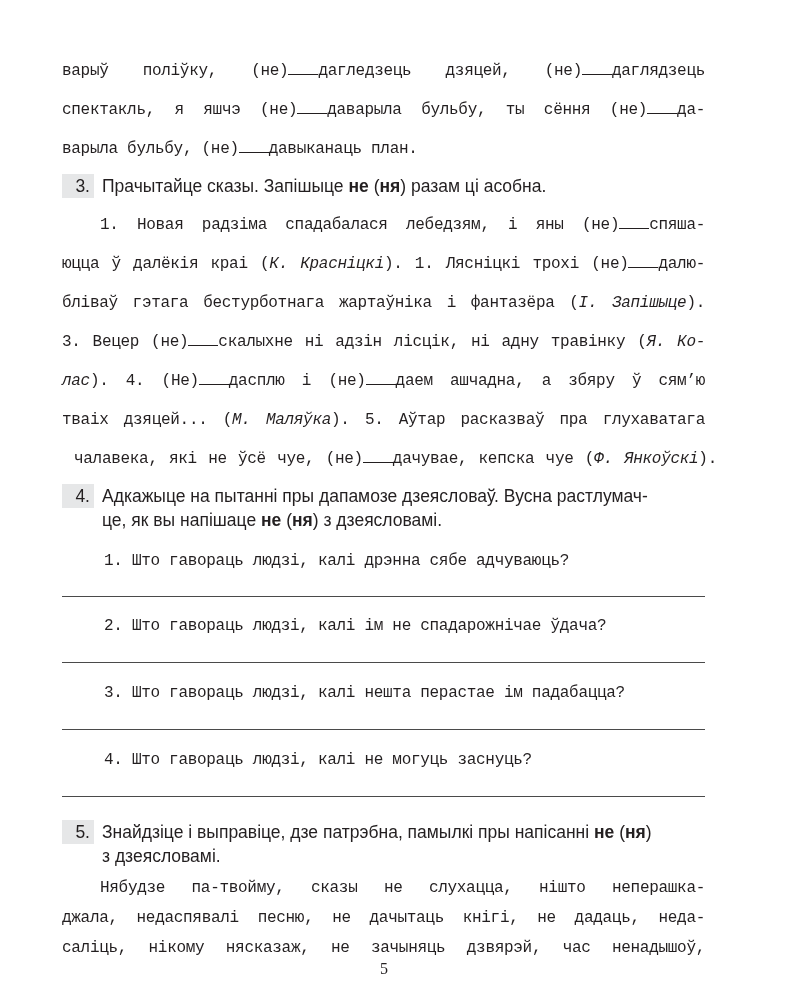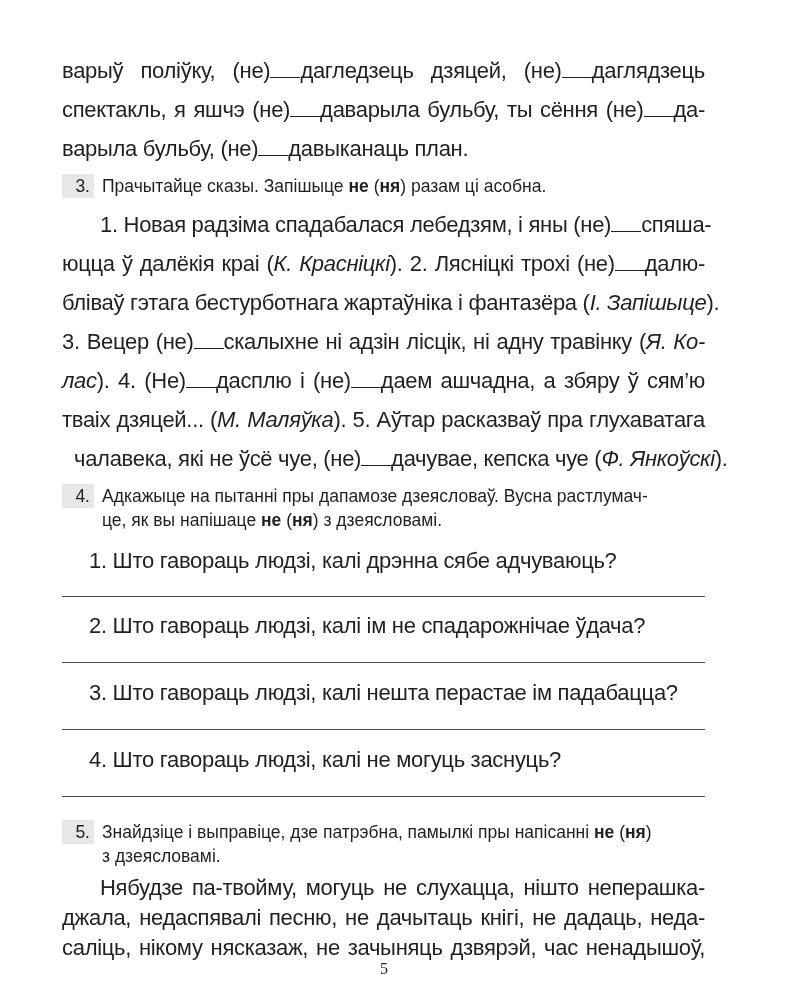--- a/index.html
+++ b/index.html
@@ -14,22 +14,22 @@
       overflow: hidden;
       color: #231f20;
     }
     .page {
       position: absolute;
       left: 62px;
       top: 0;
       width: 643px;
     }
     .serif {
-      font-family: Liberation Sans, sans-serif;
-      font-size: 22px;
+      font-family: Liberation Mono, monospace;
+      font-size: 16px;
       letter-spacing: -0.3px;
     }
     .para-line {
       position: absolute;
       left: 0;
       white-space: nowrap;
       line-height: 26px;
     }
     .justify {
       width: 643px;
@@ -72,21 +72,21 @@
     .task-text b { font-weight: bold; }
     .answer-line {
       position: absolute;
       left: 0;
       width: 643px;
       height: 0;
       border-top: 1.5px solid #4a4a4a;
     }
     .question {
       position: absolute;
-      left: 27px;
+      left: 42px;
       white-space: nowrap;
       line-height: 26px;
     }
     .page-num {
       position: absolute;
       left: 380px;
       top: 927px;
       font-family: "Liberation Serif", "DejaVu Serif", serif;
       font-size: 16px;
     }
@@ -109,21 +109,21 @@
   <div>
     <div class="task-num" style="top:174px;">3.</div>
     <div class="task-text" style="top:174px;">
       <span>Прачытайце сказы. Запішыце </span><b>не</b><span> (</span><b>ня</b><span>) разам ці асобна.</span>
     </div>
 
     <div class="para-line serif justify indent-line" style="top:212px;">
       <span>1. Новая радзіма спадабалася лебедзям, і яны (не)</span><span class="blank"></span><span>спяша-</span>
     </div>
     <div class="para-line serif justify" style="top:251px;">
-      <span>юцца ў далёкія краі (</span><span class="it">К. Красніцкі</span><span>). 2. Лясніцкі трохі (не)</span><span class="blank"></span><span>далю-</span>
+      <span>юцца ў далёкія краі (</span><span class="it">К. Красніцкі</span><span>). 1. Лясніцкі трохі (не)</span><span class="blank"></span><span>далю-</span>
     </div>
     <div class="para-line serif justify" style="top:290px;">
       <span>бліваў гэтага бестурботнага жартаўніка і фантазёра (</span><span class="it">І. Запішыце</span><span>).</span>
     </div>
     <div class="para-line serif justify" style="top:329px;">
       <span>3. Вецер (не)</span><span class="blank"></span><span>скалыхне ні адзін лісцік, ні адну травінку (</span><span class="it">Я. Ко-</span>
     </div>
     <div class="para-line serif justify" style="top:368px;">
       <span class="it">лас</span><span>). 4. (Не)</span><span class="blank"></span><span>дасплю і (не)</span><span class="blank"></span><span>даем ашчадна, а збяру ў сям’ю</span>
     </div>
@@ -155,19 +155,19 @@
     <div class="answer-line" style="top:796px;"></div>
   </div>
 
   <div>
     <div class="task-num" style="top:820px;">5.</div>
     <div class="task-text" style="top:820px;">
       <span>Знайдзіце і выправіце, дзе патрэбна, памылкі пры напісанні </span><b>не</b><span> (</span><b>ня</b><span>)</span>
     </div>
     <div class="task-text" style="top:844px;">з дзеясловамі.</div>
 
-    <div class="para-line serif justify indent-line" style="top:875px;">Нябудзе па-твойму, могуць не слухацца, нішто неперашка-</div>
+    <div class="para-line serif justify indent-line" style="top:875px;">Нябудзе па-твойму, сказы не слухацца, нішто неперашка-</div>
     <div class="para-line serif justify" style="top:905px;">джала, недаспявалі песню, не дачытаць кнігі, не дадаць, неда-</div>
     <div class="para-line serif justify" style="top:935px;">саліць, нікому нясказаж, не зачыняць дзвярэй, час ненадышоў,</div>
   </div>
 </div>
 
 <div class="page-num" style="top:960px;">5</div>
 
 </body></html>

